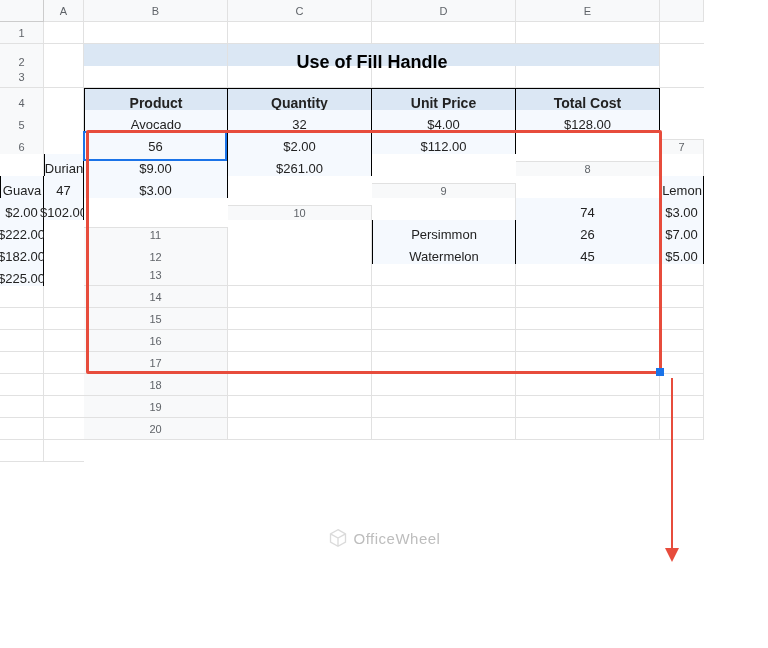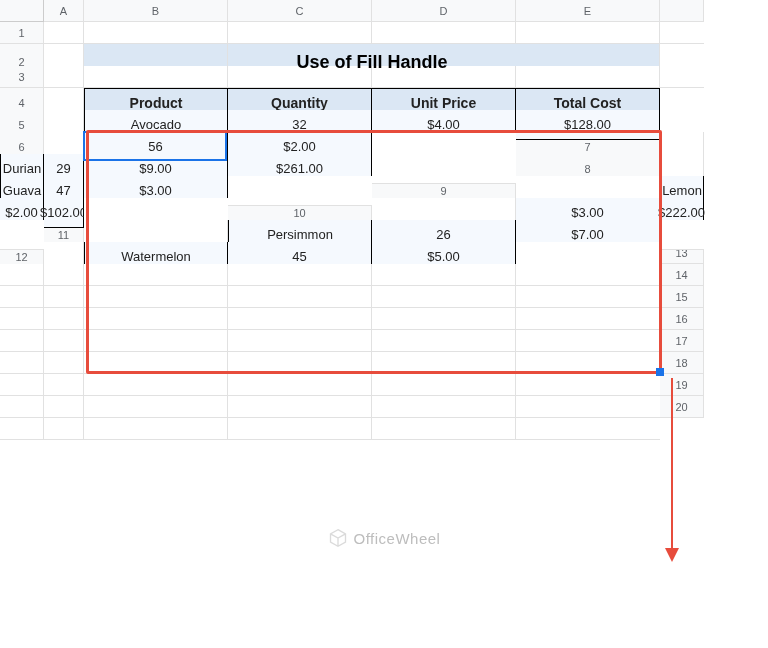--- a/index.html
+++ b/index.html
@@ -171,56 +171,59 @@
     <div class="cell" style="height:30px"></div>
     <div class="cell tcell first" style="height:30px">Avocado</div>
     <div class="cell tcell" style="height:30px">32</div>
     <div class="cell tcell" style="height:30px">$4.00</div>
     <div class="cell tcell" style="height:30px">$128.00</div>
     <div class="cell" style="height:30px;border-right:none"></div>
     <div class="row-hdr" style="height:30px">6</div>
     <div class="cell" style="height:30px"></div>
     <div class="cell tcell" style="height:30px">56</div>
     <div class="cell tcell" style="height:30px">$2.00</div>
+    <div class="cell tcell" style="height:30px">$112.00</div>
     <div class="cell" style="height:30px;border-right:none"></div>
     <div class="row-hdr" style="height:30px">7</div>
     <div class="cell" style="height:30px"></div>
     <div class="cell tcell first" style="height:30px">Durian</div>
-    <div class="cell tcell" style="height:30px">29</div>
     <div class="cell tcell" style="height:30px">$9.00</div>
     <div class="cell tcell" style="height:30px">$261.00</div>
     <div class="cell" style="height:30px;border-right:none"></div>
     <div class="row-hdr" style="height:30px">8</div>
     <div class="cell" style="height:30px"></div>
     <div class="cell tcell first" style="height:30px">Guava</div>
     <div class="cell tcell" style="height:30px">47</div>
     <div class="cell tcell" style="height:30px">$3.00</div>
     <div class="cell" style="height:30px;border-right:none"></div>
     <div class="row-hdr" style="height:30px">9</div>
     <div class="cell" style="height:30px"></div>
     <div class="cell tcell first" style="height:30px">Lemon</div>
     <div class="cell tcell" style="height:30px">$2.00</div>
     <div class="cell tcell" style="height:30px">$102.00</div>
     <div class="cell" style="height:30px;border-right:none"></div>
     <div class="row-hdr" style="height:30px">10</div>
     <div class="cell" style="height:30px"></div>
+    <div class="cell tcell" style="height:30px">74</div>
     <div class="cell tcell" style="height:30px">$3.00</div>
     <div class="cell tcell" style="height:30px">$222.00</div>
     <div class="cell" style="height:30px;border-right:none"></div>
     <div class="row-hdr" style="height:30px">11</div>
     <div class="cell" style="height:30px"></div>
     <div class="cell tcell first" style="height:30px">Persimmon</div>
     <div class="cell tcell" style="height:30px">26</div>
     <div class="cell tcell" style="height:30px">$7.00</div>
+    <div class="cell tcell" style="height:30px">$182.00</div>
     <div class="cell" style="height:30px;border-right:none"></div>
     <div class="row-hdr" style="height:30px">12</div>
     <div class="cell" style="height:30px"></div>
     <div class="cell tcell first" style="height:30px">Watermelon</div>
     <div class="cell tcell" style="height:30px">45</div>
     <div class="cell tcell" style="height:30px">$5.00</div>
+    <div class="cell tcell" style="height:30px">$225.00</div>
     <div class="cell" style="height:30px;border-right:none"></div>
     <div class="row-hdr" style="height:22px">13</div>
     <div class="cell" style="height:22px"></div>
     <div class="cell" style="height:22px"></div>
     <div class="cell" style="height:22px"></div>
     <div class="cell" style="height:22px"></div>
     <div class="cell" style="height:22px"></div>
     <div class="cell" style="height:22px;border-right:none"></div>
     <div class="row-hdr" style="height:22px">14</div>
     <div class="cell" style="height:22px"></div>

